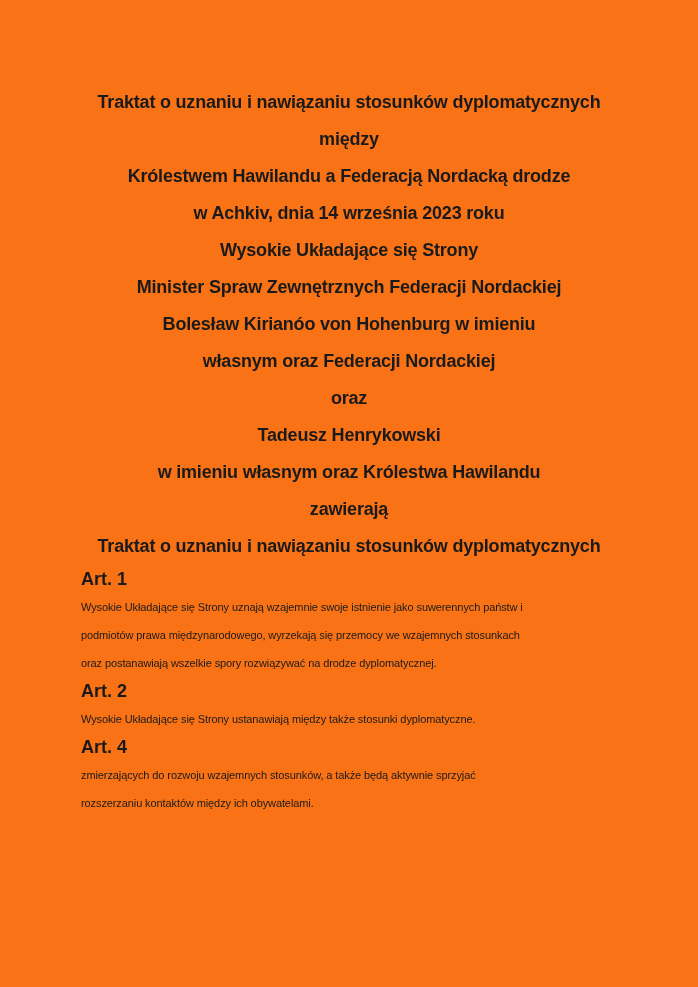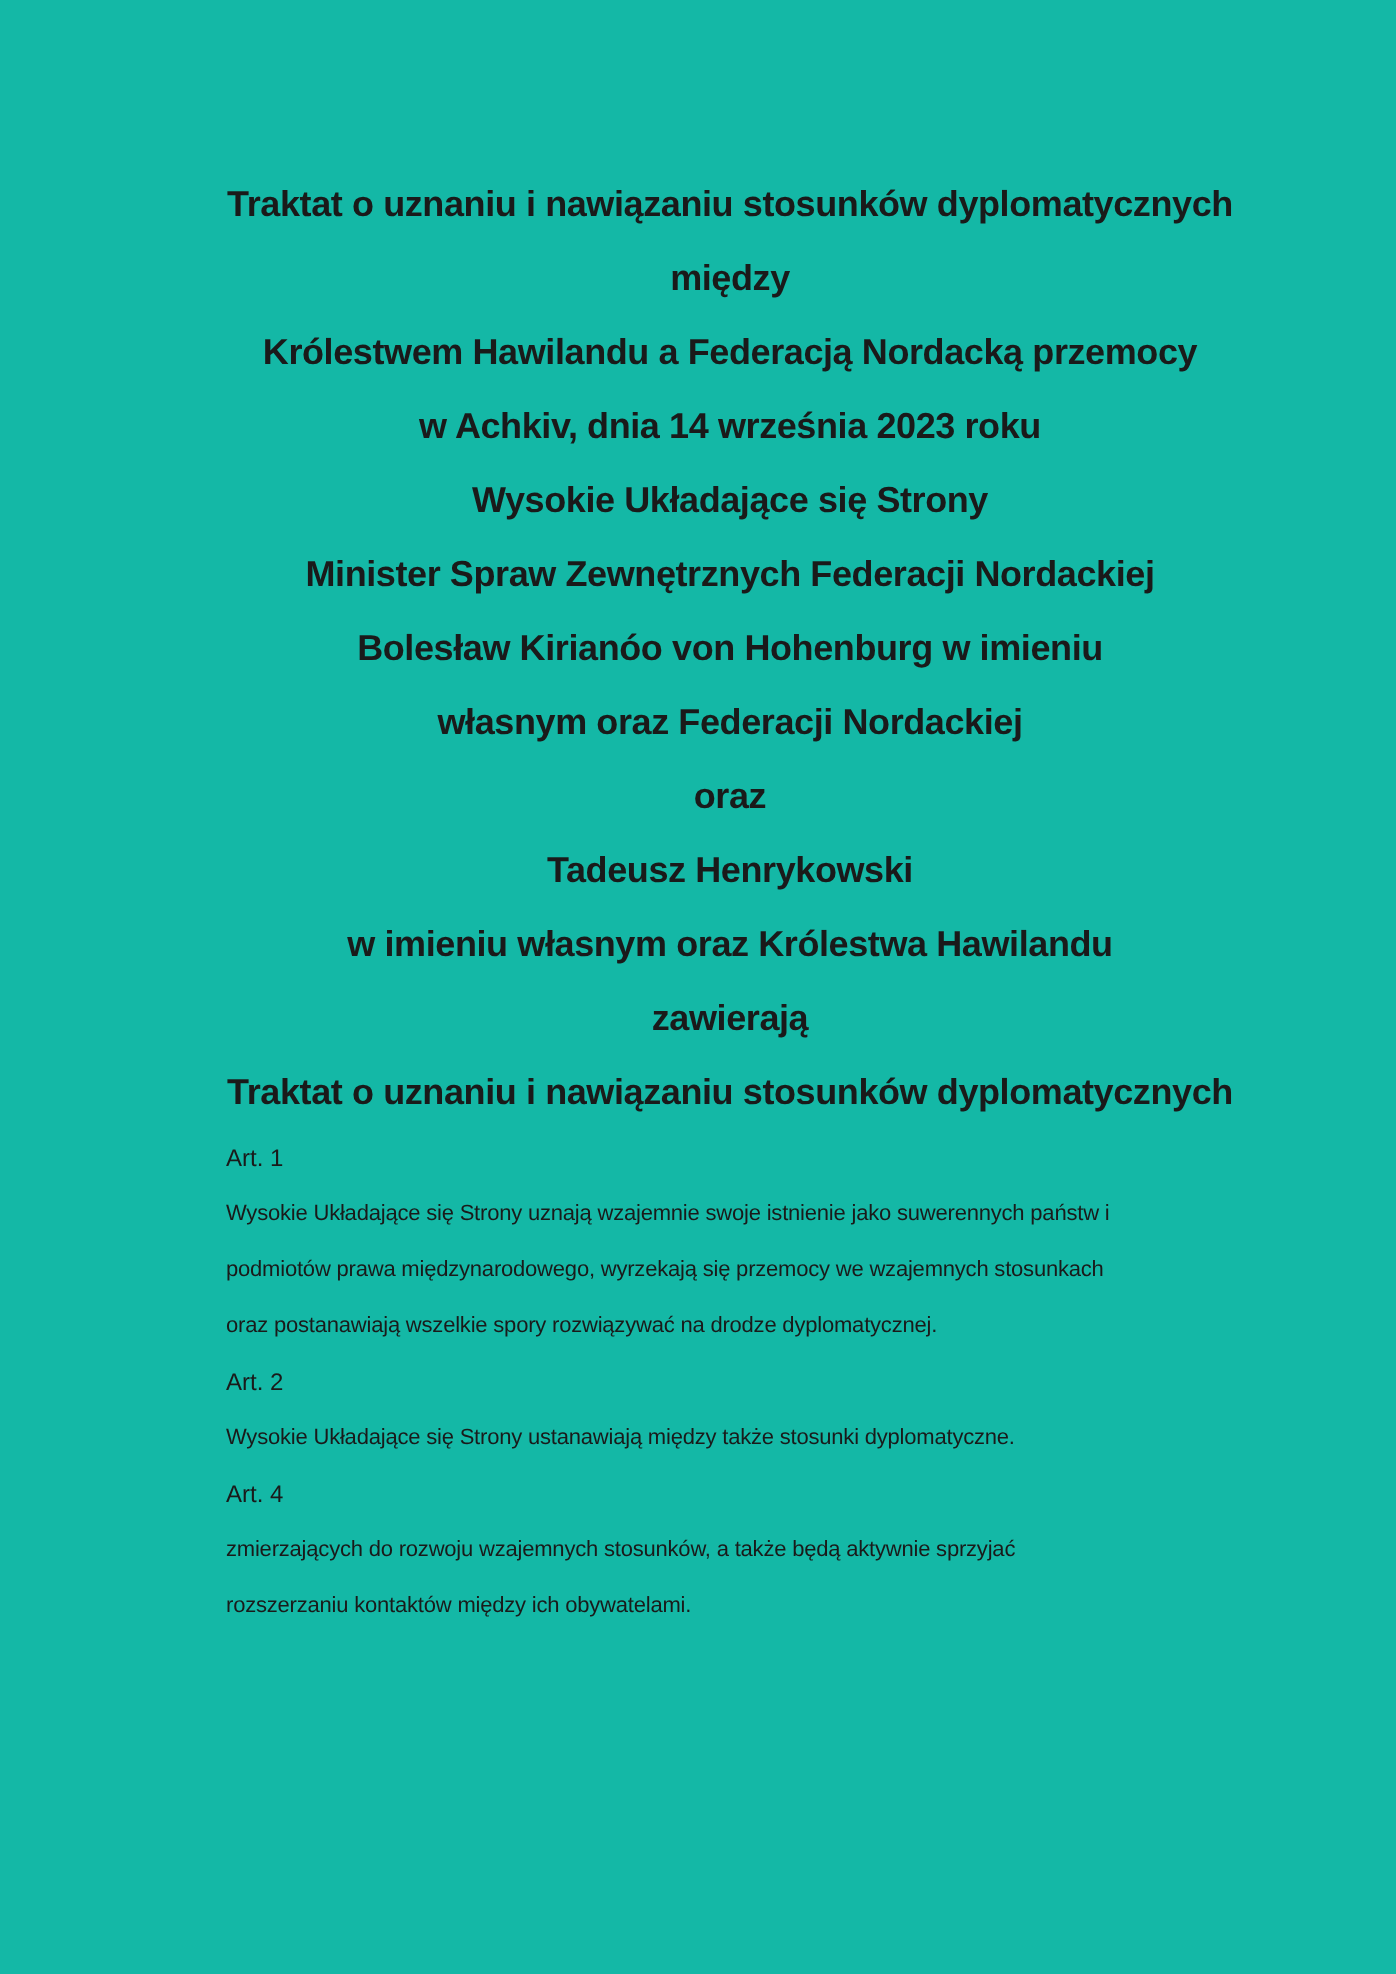--- a/index.html
+++ b/index.html
@@ -5,46 +5,45 @@
   html, body {
     margin: 0;
     padding: 0;
     background: #e8e8e8;
   }
   .page {
     position: relative;
     width: 698px;
     height: 987px;
     margin: 0 auto;
-    background: #14b8a6;
+    background: #f97316;
     color: #1a1a1a;
     font-family: "Liberation Sans", "DejaVu Sans", sans-serif;
     overflow: hidden;
     box-sizing: border-box;
-    padding-left: 32px;
   }
   .title-block {
     padding-top: 84px;
     text-align: center;
   }
   .title-line {
     font-weight: 700;
     font-size: 18px;
     line-height: 37px;
     letter-spacing: -0.2px;
     white-space: nowrap;
   }
   .articles {
     padding-left: 81px;
     padding-right: 60px;
     text-align: left;
   }
   .article-heading {
-    font-weight: 400;
-    font-size: 12px;
+    font-weight: 700;
+    font-size: 18px;
     line-height: 28px;
     white-space: nowrap;
   }
   .body-line {
     font-weight: 400;
     font-size: 11px;
     line-height: 28px;
     letter-spacing: -0.1px;
     white-space: nowrap;
   }
@@ -53,21 +52,21 @@
     width: 46px;
   }
 </style>
 </head>
 <body>
 
 <div class="page">
   <div class="title-block" id="title-block">
       <div class="title-line">Traktat o uznaniu i nawiązaniu stosunków dyplomatycznych</div>
       <div class="title-line">między</div>
-      <div class="title-line">Królestwem Hawilandu a Federacją Nordacką przemocy</div>
+      <div class="title-line">Królestwem Hawilandu a Federacją Nordacką drodze</div>
       <div class="title-line">w Achkiv, dnia 14 września 2023 roku</div>
       <div class="title-line">Wysokie Układające się Strony</div>
       <div class="title-line">Minister Spraw Zewnętrznych Federacji Nordackiej</div>
       <div class="title-line">Bolesław Kirianóo von Hohenburg w imieniu</div>
       <div class="title-line">własnym oraz Federacji Nordackiej</div>
       <div class="title-line">oraz</div>
       <div class="title-line">Tadeusz Henrykowski</div>
       <div class="title-line">w imieniu własnym oraz Królestwa Hawilandu</div>
       <div class="title-line">zawierają</div>
       <div class="title-line">Traktat o uznaniu i nawiązaniu stosunków dyplomatycznych</div>

